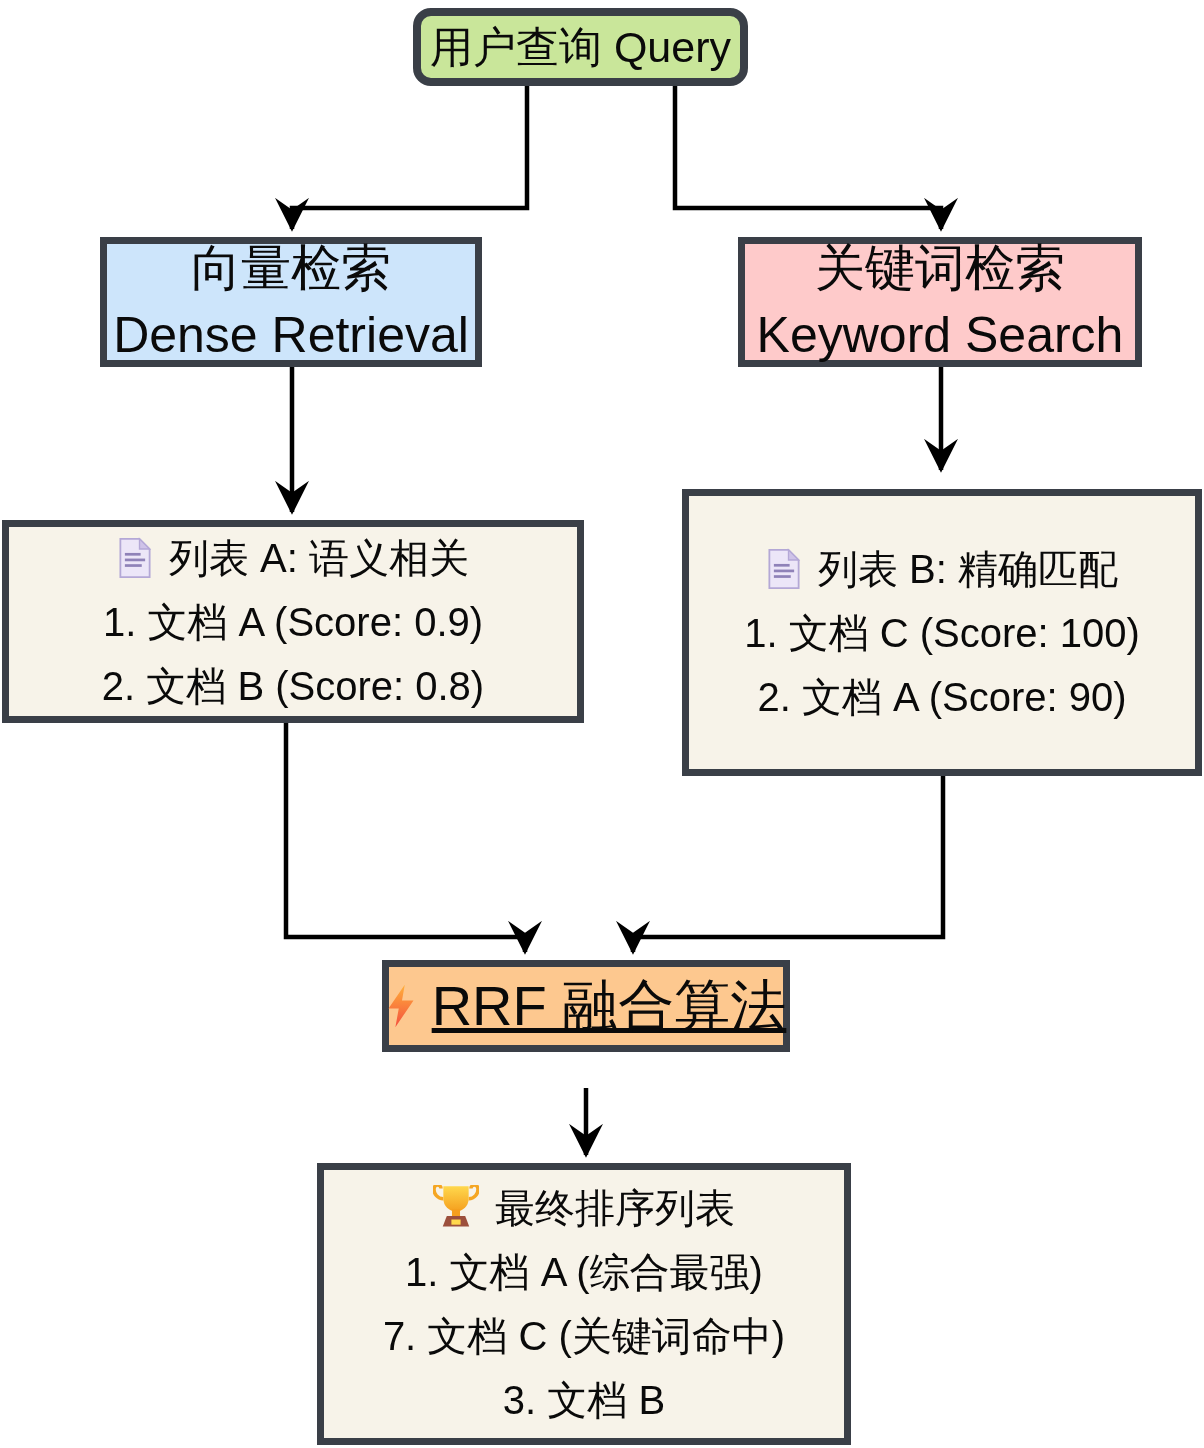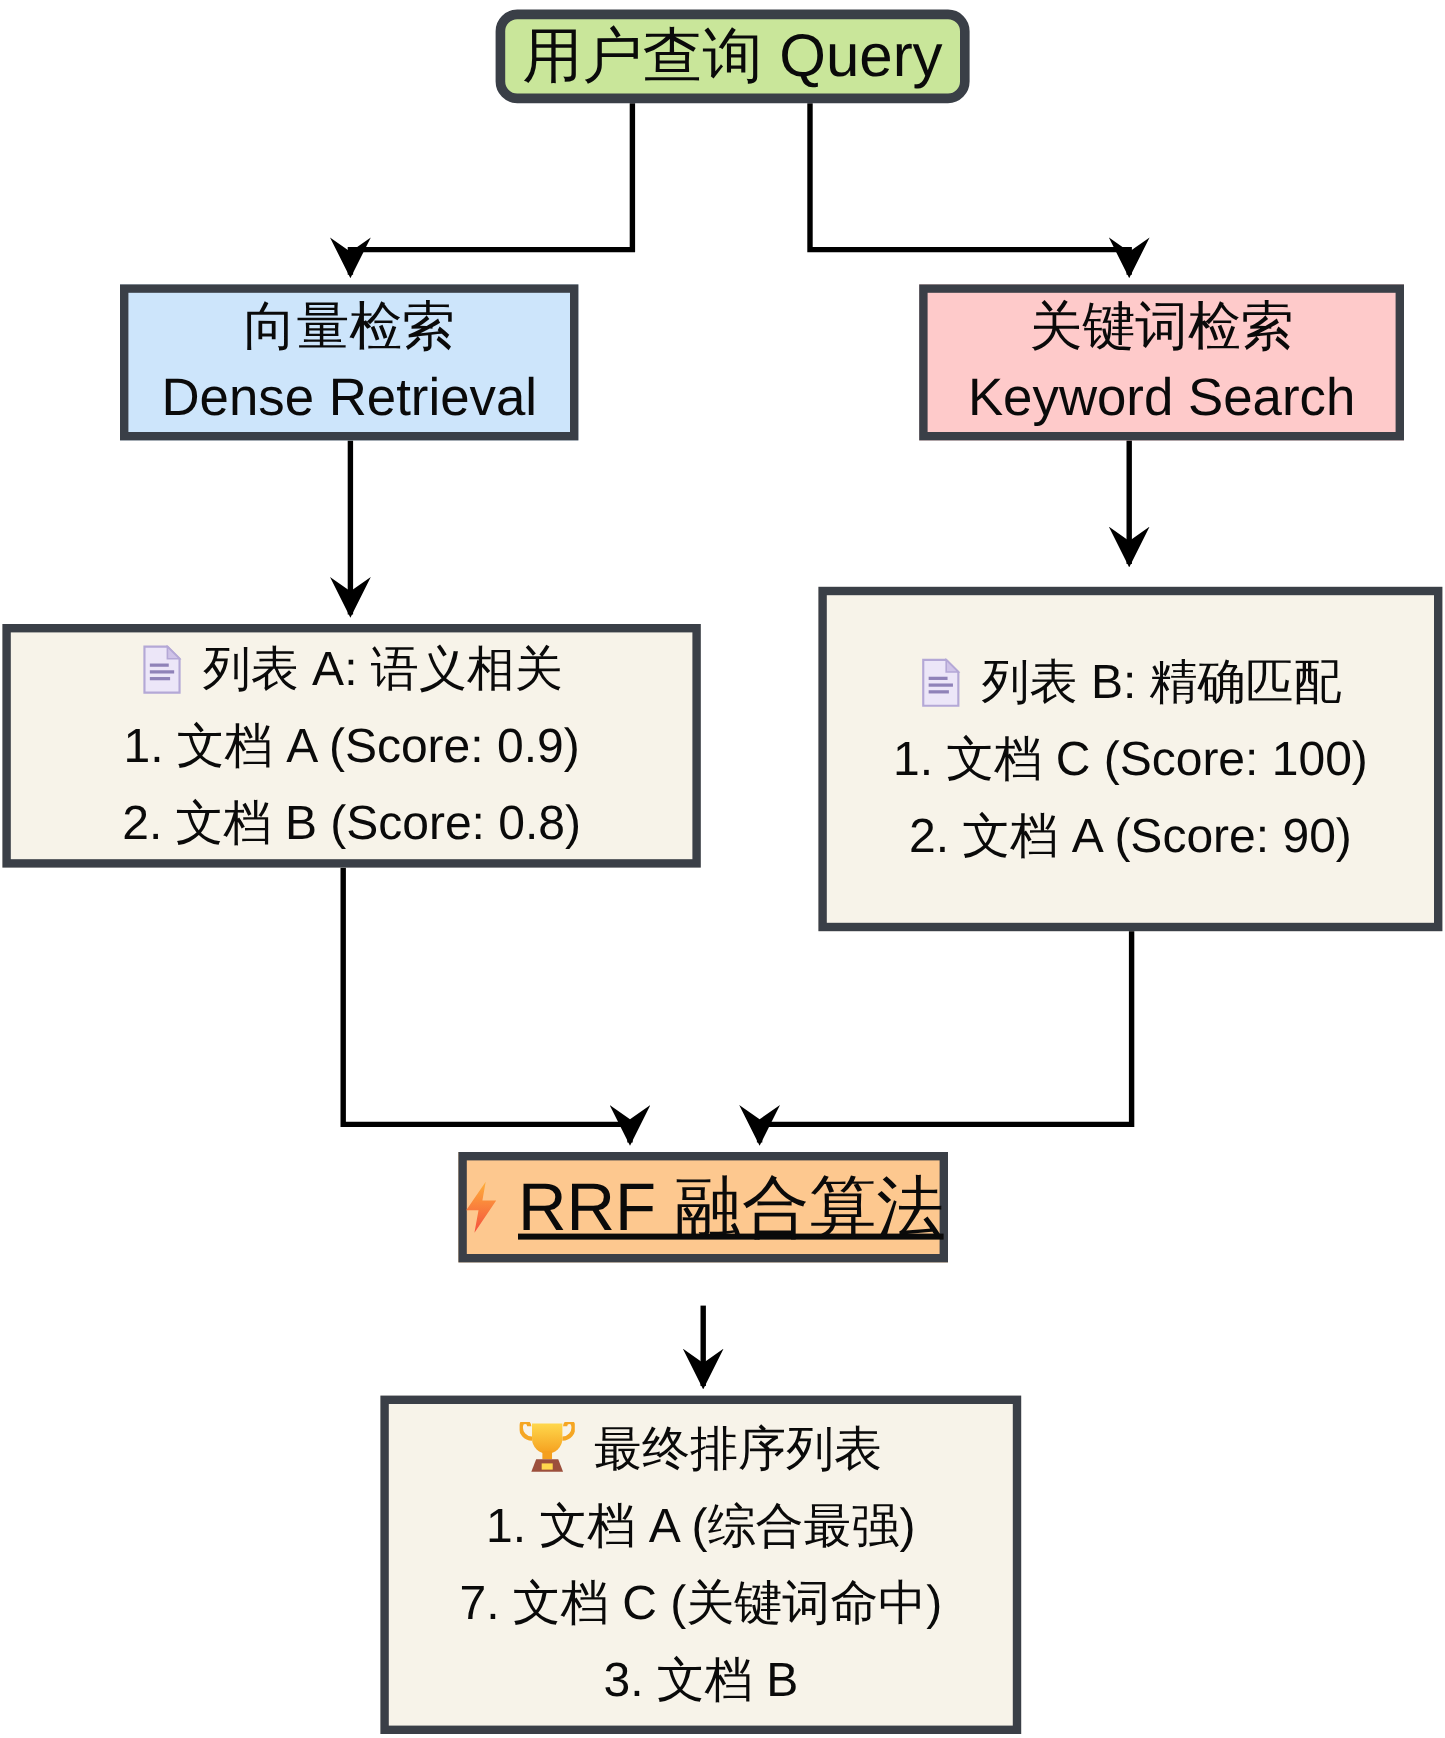--- a/index.html
+++ b/index.html
@@ -8,27 +8,27 @@
     font-family:"Liberation Sans","DejaVu Sans",sans-serif;color:#0a0a0a;
   }
   #edges{position:absolute;left:0;top:0;width:1204px;height:1448px;}
   .node{
     position:absolute;box-sizing:border-box;
     border:7px solid #3a3f47;background:#f7f3e9;
     display:flex;flex-direction:column;align-items:center;justify-content:center;
     text-align:center;line-height:1.35;
   }
   .node .line{white-space:nowrap;}
-  .big{font-size:44px;}
+  .big{font-size:50px;}
   .list-node{font-size:40px;line-height:64px;}
   .title-row,.label-row{display:flex;align-items:center;justify-content:center;gap:16px;white-space:nowrap;text-align:right;}
   .icon{display:inline-flex;align-items:center;justify-content:center;}
-  #node-query{left:413px;top:8px;width:395px;height:78px;border-radius:18px;border-width:8px;font-size:50px;}
+  #node-query{left:413px;top:8px;width:335px;height:78px;border-radius:18px;border-width:8px;font-size:43px;}
   #node-dense{left:100px;top:237px;width:382px;height:130px;}
-  #node-keyword{left:738px;top:237px;width:404px;height:130px;margin-left:28px;}
+  #node-keyword{left:738px;top:237px;width:404px;height:130px;}
   #node-lista{left:2px;top:520px;width:582px;height:203px;}
   #node-listb{left:682px;top:478px;width:520px;height:287px;margin-top:11px;}
   #node-rrf{left:382px;top:960px;width:408px;height:92px;font-size:56px;text-decoration:underline;}
   #node-final{left:317px;top:1163px;width:534px;height:282px;}
   .edge{fill:none;stroke:#000000;stroke-width:4.5;}
 </style>
 </head>
 <body>
 
 <div id="canvas">

